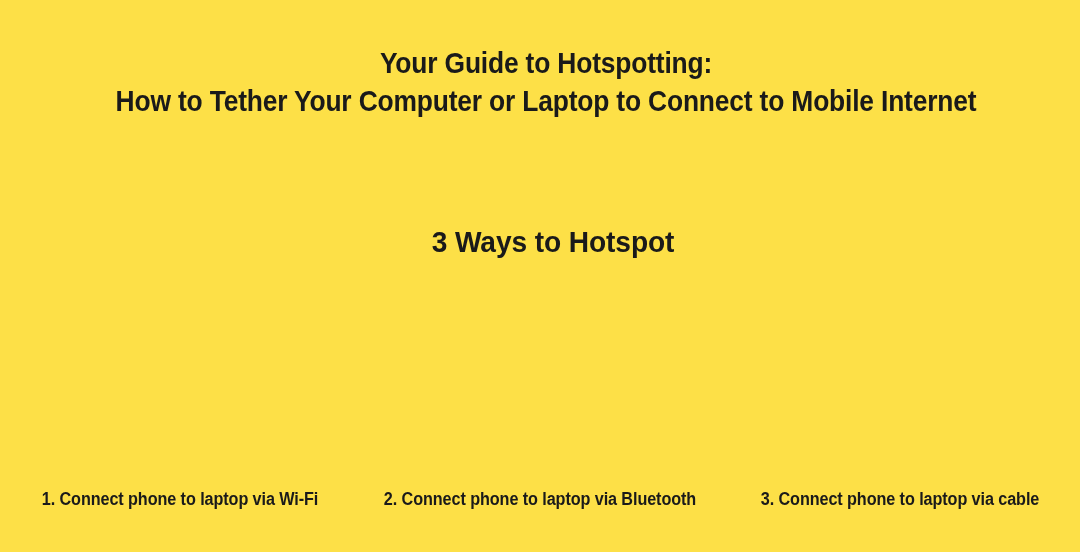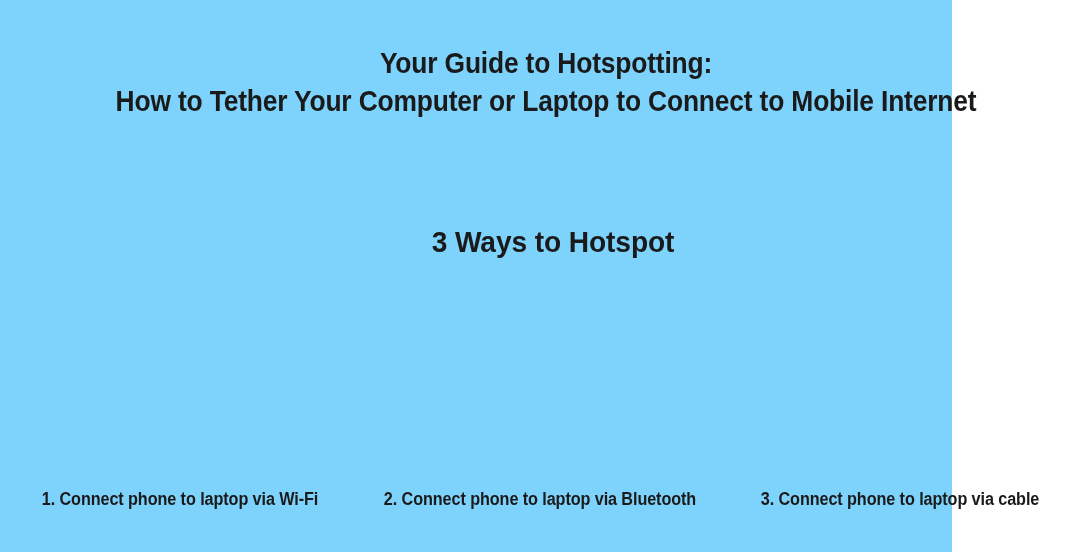--- a/index.html
+++ b/index.html
@@ -12,23 +12,23 @@
     width: 1080px;
     height: 552px;
     overflow: hidden;
     font-family: "Liberation Sans", sans-serif;
     color: #1a1a1a;
     -webkit-font-smoothing: antialiased;
   }
 
   .page {
     position: relative;
-    width: 952px;
+    width: 1080px;
     height: 552px;
-    background: #7dd3fc;
+    background: #fde047;
     box-sizing: border-box;
   }
 
   
   .title-block {
     position: absolute;
     left: 0;
     top: 44px;
     width: 1092px;          
     text-align: center;

